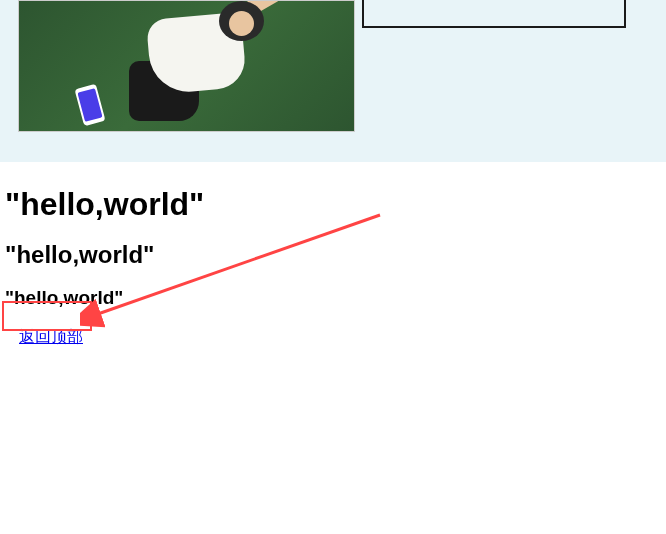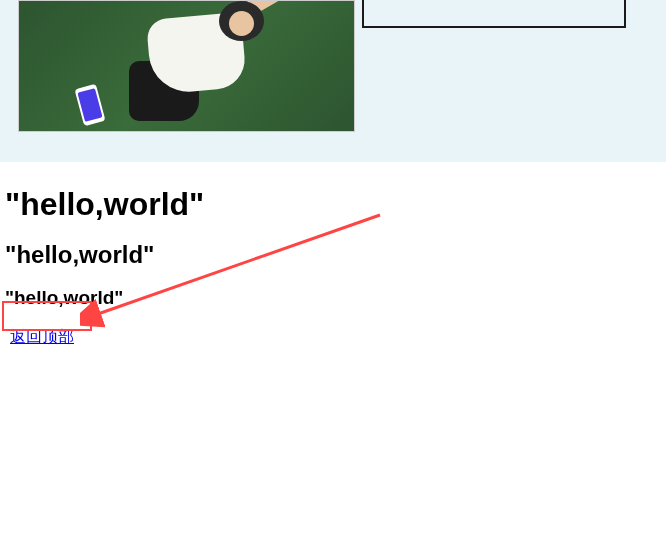--- a/index.html
+++ b/index.html
@@ -137,21 +137,21 @@
       font-size: 16px;
       line-height: 1.5;
     }
     a {
       color: #551a8b;
       text-decoration: underline;
     }
     .back-link {
       color: #0000ee;
       font-size: 16px;
-      margin-left: 10px;
+      margin-left: 19px;
     }
     .red-box {
       position: absolute;
       left: 2px;
       bottom: 17px;
       width: 86px;
       height: 26px;
       border: 2px solid #ff4444;
       pointer-events: none;
     }

